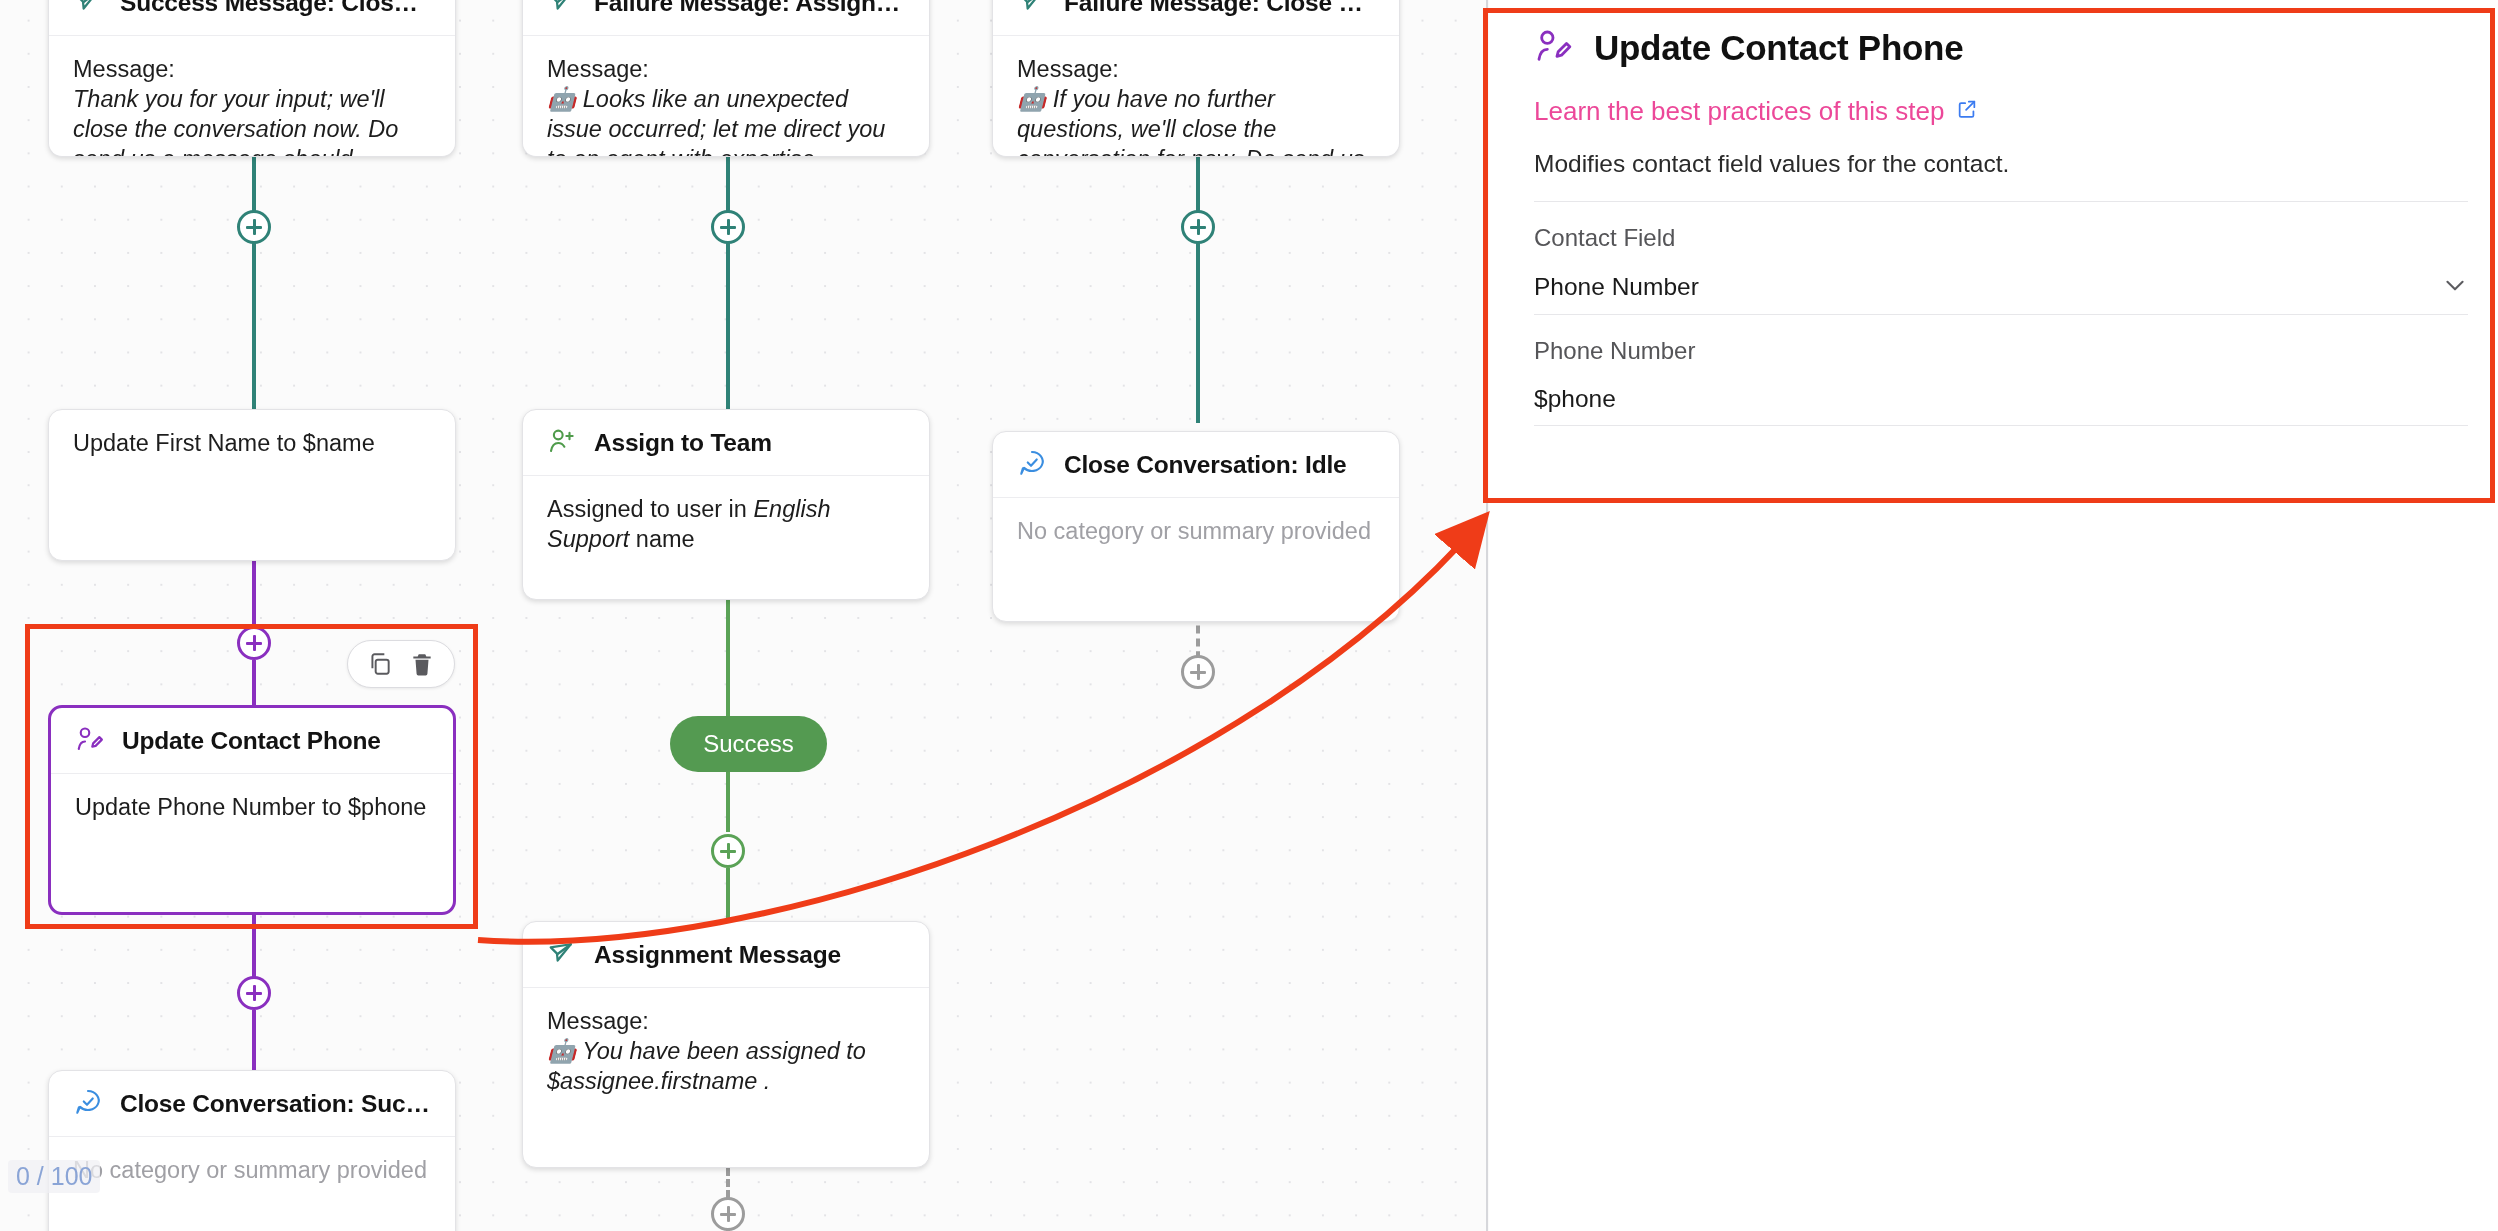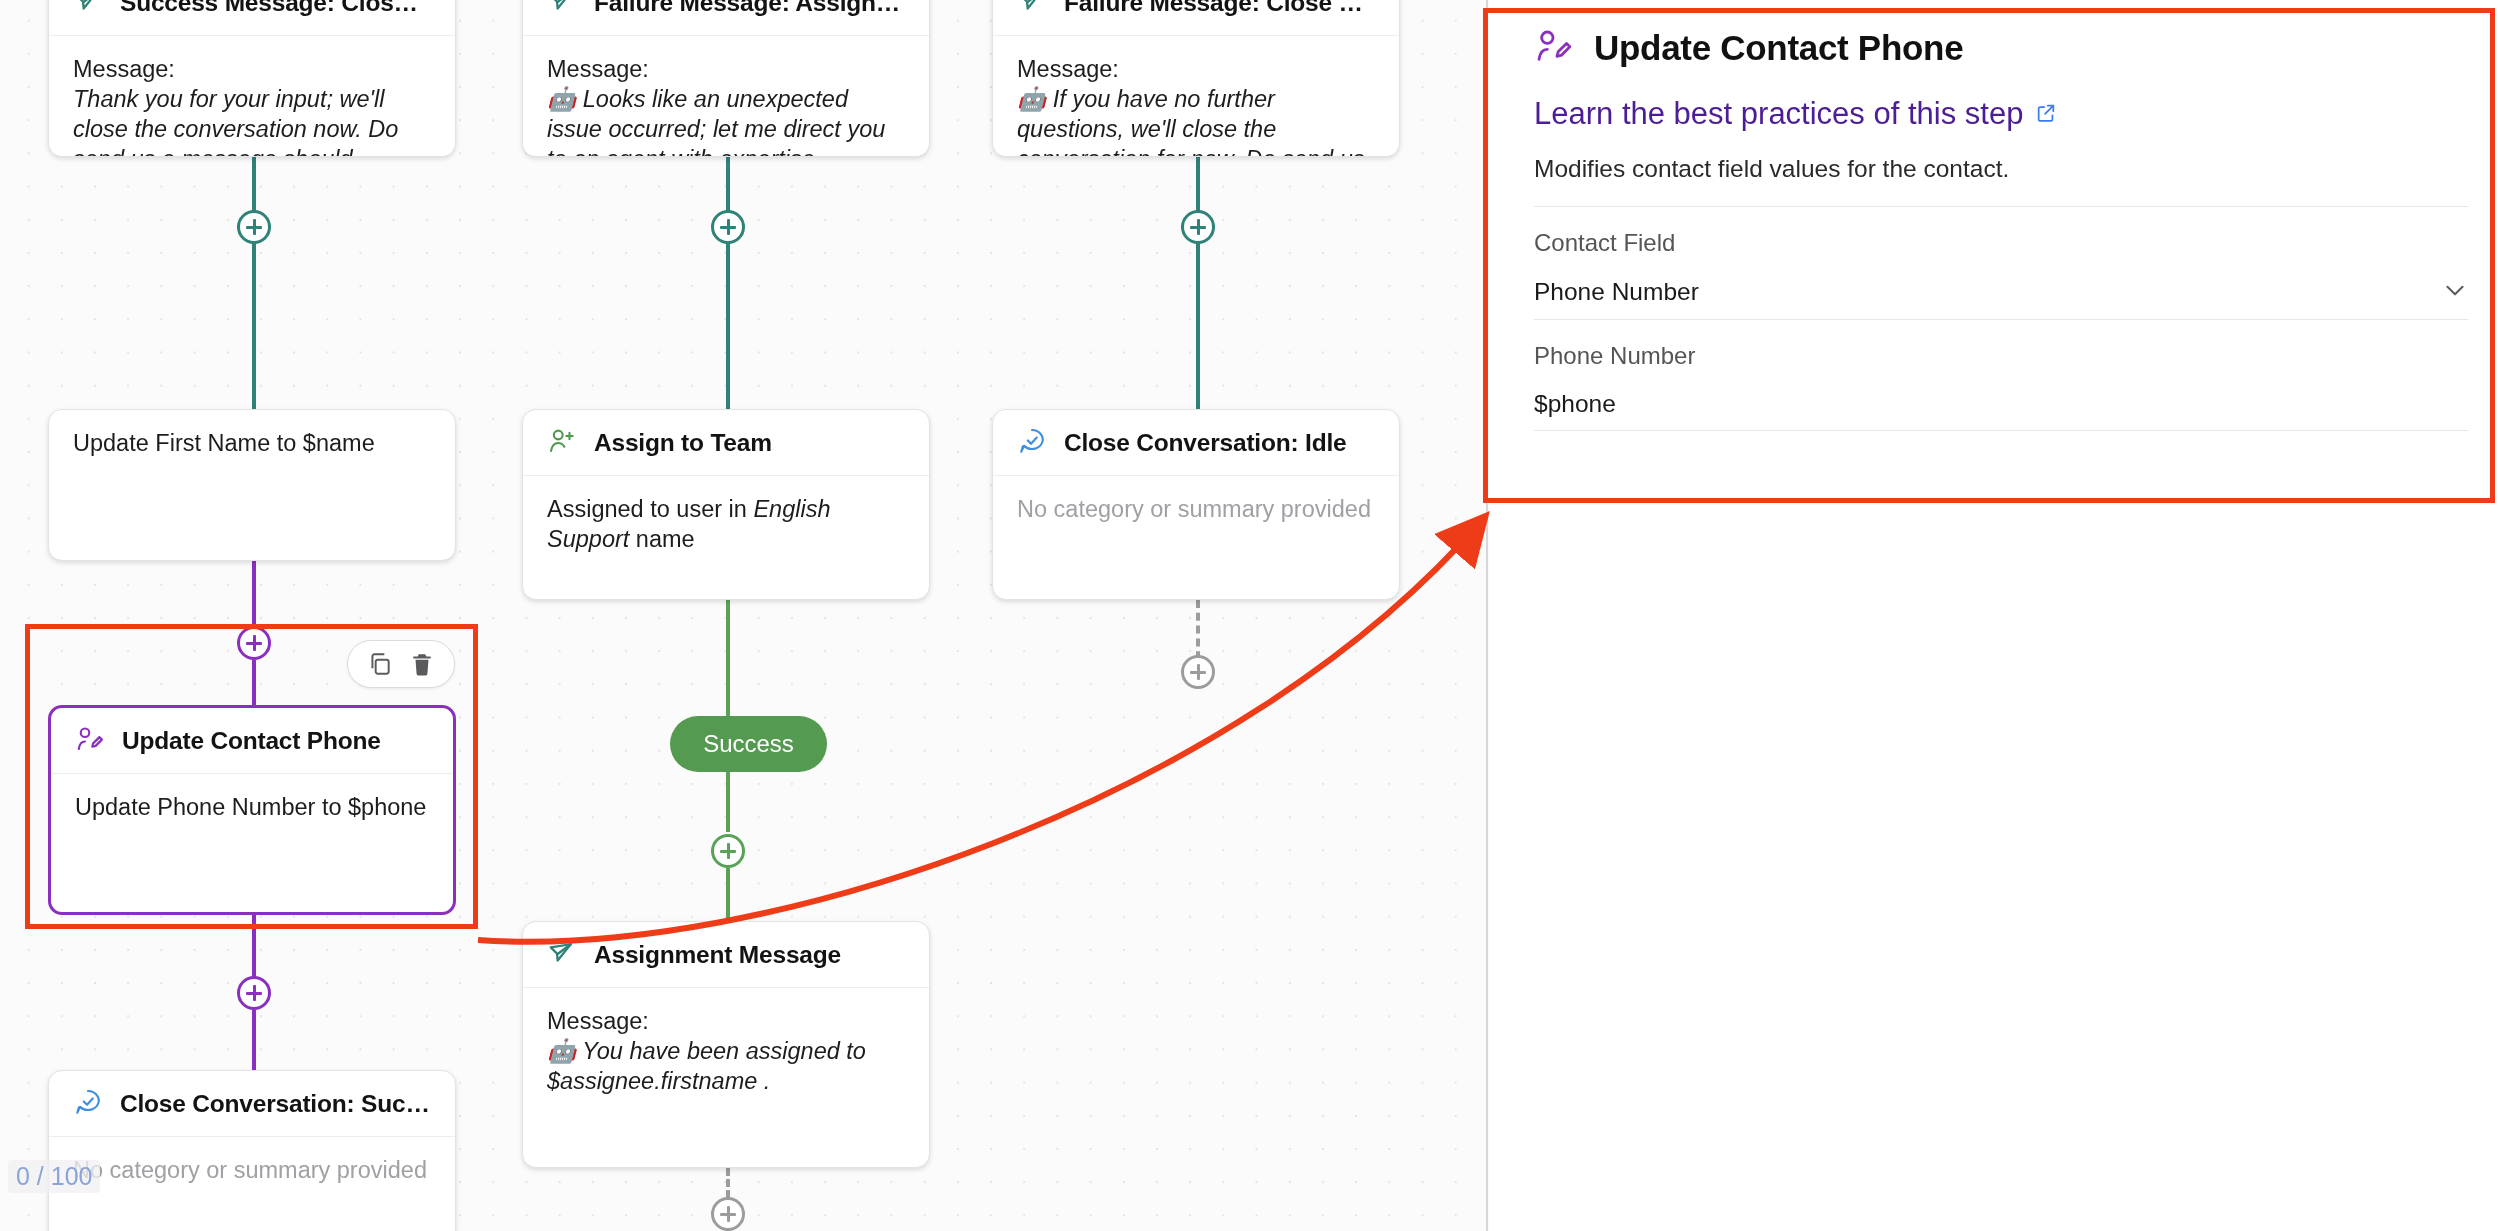--- a/index.html
+++ b/index.html
@@ -109,21 +109,21 @@
   
   .detail-panel {
     position: absolute; left: 1489px; top: 0;
     width: 1009px; height: 1231px; background: #ffffff;
   }
   .panel-inner { padding: 26px 30px 0 45px; }
   .panel-head { display: flex; align-items: center; gap: 20px; margin-bottom: 26px; }
   .panel-title { font-size: 35px; font-weight: bold; color: #111111; letter-spacing: -.3px; }
   .panel-link {
     display: inline-flex; align-items: center; gap: 12px;
-    color: #4c1d95; font-size: 31px; text-decoration: none; cursor: pointer;
+    color: #ec4899; font-size: 26px; text-decoration: none; cursor: pointer;
     margin-bottom: 23px;
   }
   .panel-desc { font-size: 24.5px; color: #2a2a2a; margin-bottom: 23px; }
   .panel-divider { height: 1px; background: #e7e7ea; }
   .field-group { padding: 22px 0 12px 0; }
   .field-label { font-size: 24px; color: #555558; margin-bottom: 20px; }
   .field-value-row { display: flex; align-items: center; justify-content: space-between; }
   .field-value { font-size: 24.5px; color: #1a1a1a; }
   .chev { color: #5c5c60; }
 
@@ -293,21 +293,21 @@
               <path d="M8.5 12.8 L19 5"></path>
           </svg>
         </span>
         <span class="node-title">Failure Message: Close …</span>
       </div>
       <div class="node-body">
         <p><span class="msg-label">Message:</span><span class="msg-text">🤖 If you have no further questions, we'll close the conversation for now. Do send us a me…</span></p>
       </div>
     </div>
 
-    <div class="node" style="left:992px; top:409px; width:408px; height:191px;">
+    <div class="node" style="left:992px; top:431px; width:408px; height:191px;">
       <div class="node-head">
         <span class="ic">
           <svg width="30" height="30" viewBox="0 0 24 24" fill="none" stroke="#3b8ee0" stroke-width="1.7" stroke-linecap="round" stroke-linejoin="round">
             <path d="M12 3.2 a8.6 7.6 0 1 1-6.4 12.7 L3.4 20.6 l1.3-4.4"></path>
             <path d="M8.6 11.6 L11.2 14.2 L15.8 9.2"></path>
           </svg>
         </span>
         <span class="node-title">Close Conversation: Idle</span>
       </div>
       <div class="node-body">

